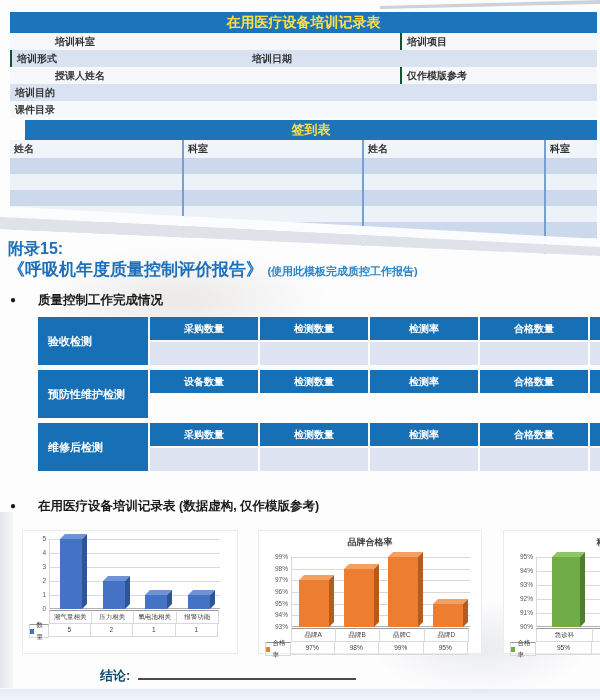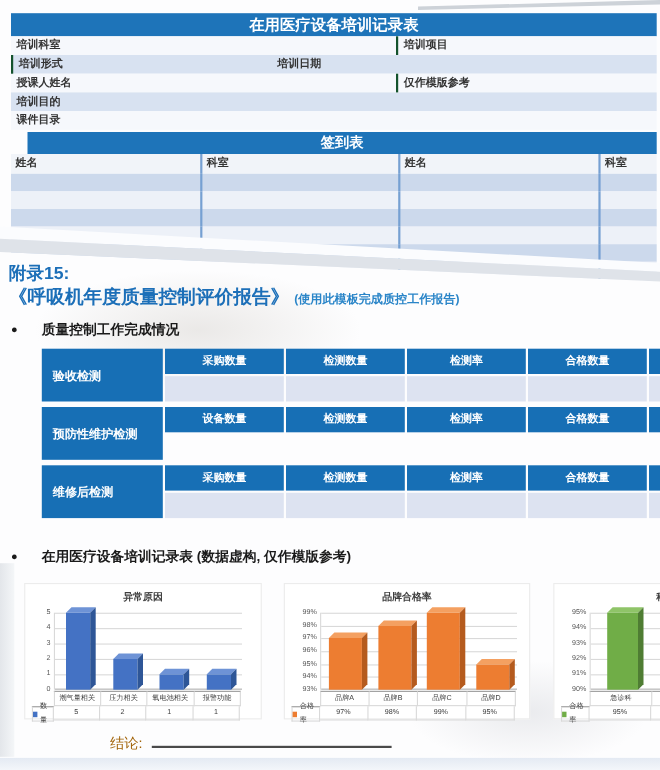--- a/index.html
+++ b/index.html
@@ -1,25 +1,25 @@
 <!DOCTYPE html>
 <html><head>
 <meta charset="utf-8">
 <style>
   html,body{margin:0;padding:0;}
   body{width:600px;height:700px;position:relative;overflow:hidden;background:#fdfdfe;
        font-family:"Liberation Sans","DejaVu Sans",sans-serif;}
   
   #page1{position:absolute;top:0;left:0;right:0;z-index:0;}
-  .blue-bar{background:#1e74b9;color:#ffffff;font-weight:bold;text-align:center;}
+  .blue-bar{background:#1e74b9;color:#fde047;font-weight:bold;text-align:center;}
   #t1-title{margin:12px 3px 0 10px;height:21px;line-height:21px;font-size:14px;}
   .t-row{display:flex;margin:0 3px 0 10px;height:17px;line-height:17px;font-size:10px;
          font-weight:600;color:#333;}
   .t-cell{padding-left:5px;overflow:hidden;white-space:nowrap;}
-  .t-left{width:345px;}
+  .t-left{width:345px;margin-left:40px;}
   .t-right{flex:1;border-left:2px solid #14532d;}
   .t-full{flex:1;}
   .row-a{background:#f6f8fc;} .row-b{background:#d8e2f1;}
   #signin-title{margin:2px 3px 0 25px;height:20px;line-height:20px;font-size:13px;}
   .s-row{display:flex;margin:0 3px 0 10px;height:16px;line-height:16px;font-size:10px;
          font-weight:600;color:#333;}
   .s-row.hdr{height:18px;line-height:18px;background:#f1f4f9;}
   .s-cell{padding-left:4px;overflow:hidden;}
   .s-c0{width:168px;} .s-c1{width:174px;} .s-c2{width:176px;} .s-c3{flex:1;}
   .s-div{border-left:2px solid #76a0d2;}
@@ -74,21 +74,21 @@
   .ct-row.cats .ct-cell{border-top:1px solid #9a9a9a;}
   .ct-spacer{height:12px;}
   .ct-legend{display:flex;align-items:center;justify-content:center;height:12px;line-height:12px;
              border:1px solid #d9d9d9;border-top:1px solid #9a9a9a;}
   .lg-marker{display:inline-block;width:5px;height:5px;margin-right:2px;}
   
   #left-strip{position:absolute;left:0;top:512px;width:13px;height:176px;z-index:1;
               background:linear-gradient(to right,#e3e6ea,#f4f6f8);}
   #bottom-band{position:absolute;left:0;bottom:0;width:100%;height:11px;z-index:3;
                background:linear-gradient(#e4eaf3,#f3f6fa);}
-  #conclusion{position:absolute;left:100px;top:666px;font-size:13px;font-weight:normal;color:#a16207;}
+  #conclusion{position:absolute;left:100px;top:666px;font-size:13px;font-weight:bold;color:#0c4a6e;}
   #conclusion-line{display:inline-block;width:218px;height:12px;margin-left:8px;
                    border-bottom:2px solid #4a4a4a;}
 </style>
 </head>
 <body>
 
 <div id="page1">
   <div id="t1-title" class="blue-bar">在用医疗设备培训记录表</div>
   <div id="training-rows">
       <div class="t-row row-a">
@@ -222,21 +222,20 @@
         <div class="qc-e" style="background: rgb(221, 227, 241);"></div>
         <div class="qc-e" style="background: rgb(221, 227, 241);"></div>
       </div>
     </div>
 
   <div id="bullet2" class="bullet-line">
     <span class="bullet-glyph">●</span><span>在用医疗设备培训记录表 (数据虚构, 仅作模版参考)</span>
   </div>
 
   <div id="chart0" class="chart">
-      <div class="c-title">异常原因</div>
       <div class="c-body">
         <div class="c-yaxis" style="width: 20px;">
           <div class="c-ylab" style="top: -4px;">5</div>
           <div class="c-ylab" style="top: 10px;">4</div>
           <div class="c-ylab" style="top: 24px;">3</div>
           <div class="c-ylab" style="top: 38px;">2</div>
           <div class="c-ylab" style="top: 52px;">1</div>
           <div class="c-ylab" style="top: 66px;">0</div>
         </div>
         <div class="c-plot" style="width: 170px;">

